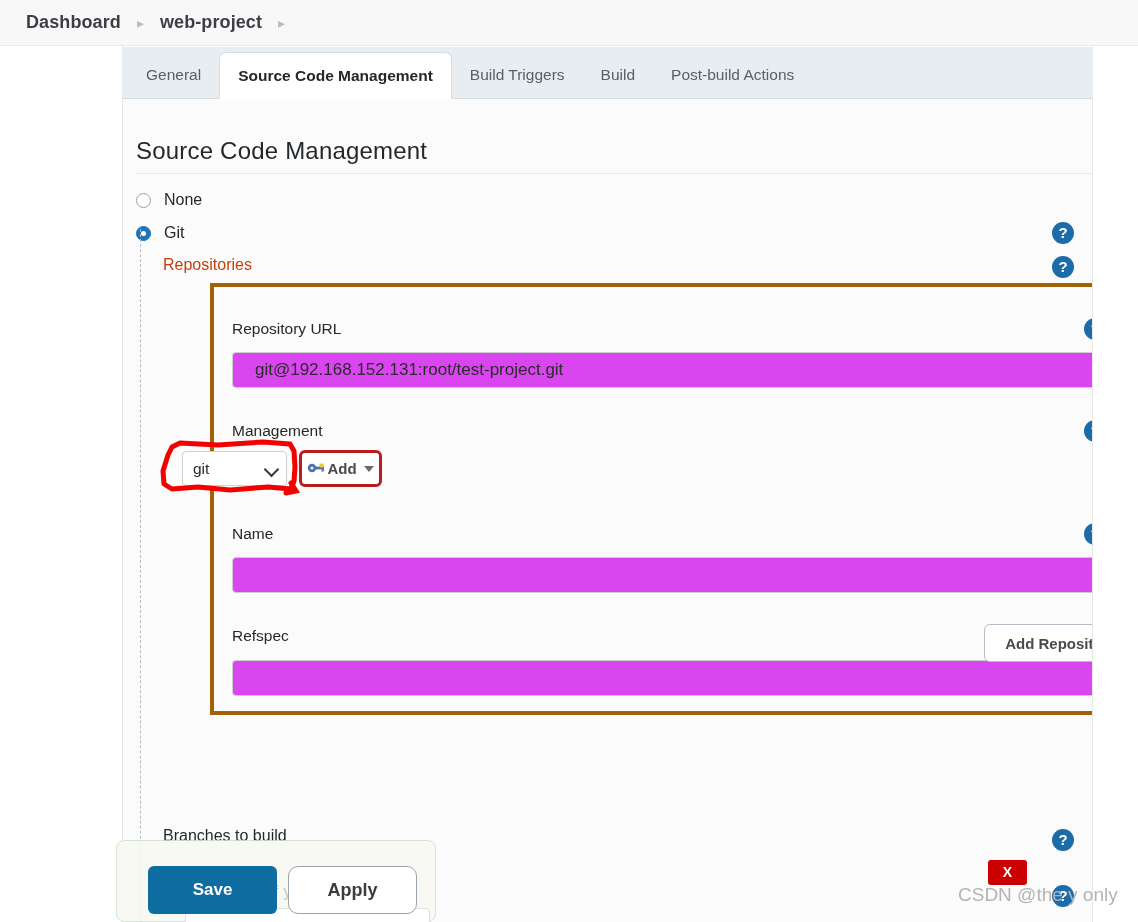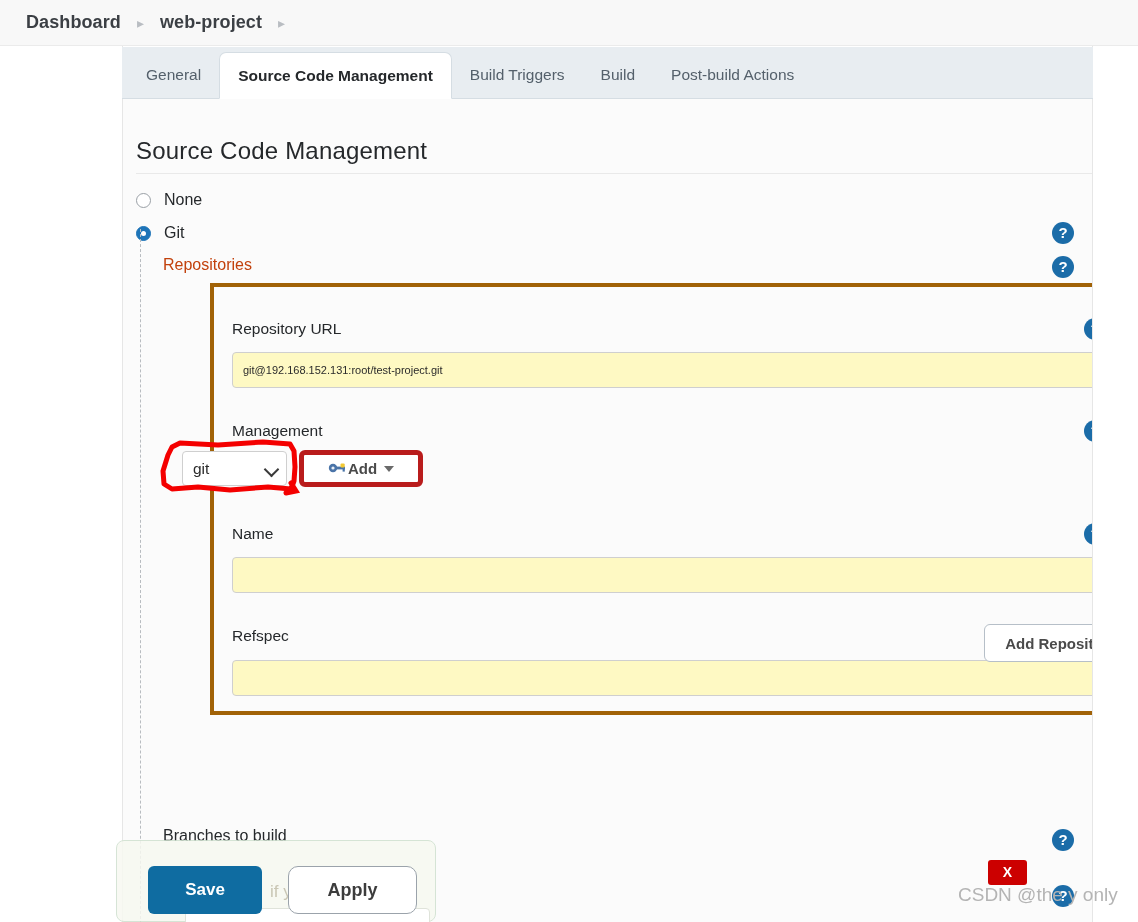--- a/index.html
+++ b/index.html
@@ -190,28 +190,28 @@
     margin-left: 46px;
   }
 
   .field-label {
     position: absolute;
     font-size: 15.5px;
     color: #25282b;
   }
   .text-input {
     position: absolute;
-    background: #fef9c3;
+    background: #d946ef;
     border: 1px solid #cfcfcf;
     border-radius: 4px;
     box-sizing: border-box;
     font-family: "Liberation Sans", sans-serif;
-    font-size: 11px;
+    font-size: 17px;
     color: #2b2b2b;
-    padding: 0 10px;
+    padding: 0 22px;
     outline: none;
   }
 
   
   .cred-select {
     position: absolute;
     left: 59px; top: 352px;
     width: 105px; height: 35px;
     background: #ffffff;
     border: 1px solid #cfcfcf;
@@ -228,23 +228,23 @@
     right: 9px; top: 12px;
     width: 9px; height: 9px;
     border-right: 2px solid #3a3a3a;
     border-bottom: 2px solid #3a3a3a;
     transform: rotate(45deg);
   }
 
   .add-button {
     position: absolute;
     left: 176px; top: 351px;
-    width: 124px; height: 37px;
-    background: #ffffff;
-    border: 5px solid #b91c1c;
+    width: 83px; height: 37px;
+    background: #ffffff;
+    border: 3px solid #b91c1c;
     border-radius: 6px;
     box-sizing: border-box;
     display: flex;
     align-items: center;
     justify-content: center;
     gap: 2px;
     font-size: 15px;
     font-weight: bold;
     color: #4a4a4a;
   }
@@ -319,21 +319,21 @@
     background: #ffffff;
     border: 1px solid #dfe3da;
     border-radius: 4px;
     box-sizing: border-box;
   }
 
   
   .save-button {
     position: absolute;
     left: 148px; top: 866px;
-    width: 114px; height: 48px;
+    width: 129px; height: 48px;
     background: #0f6ca1;
     border: none;
     border-radius: 6px;
     color: #ffffff;
     font-family: "Liberation Sans", sans-serif;
     font-size: 17px;
     font-weight: bold;
   }
   .apply-button {
     position: absolute;

